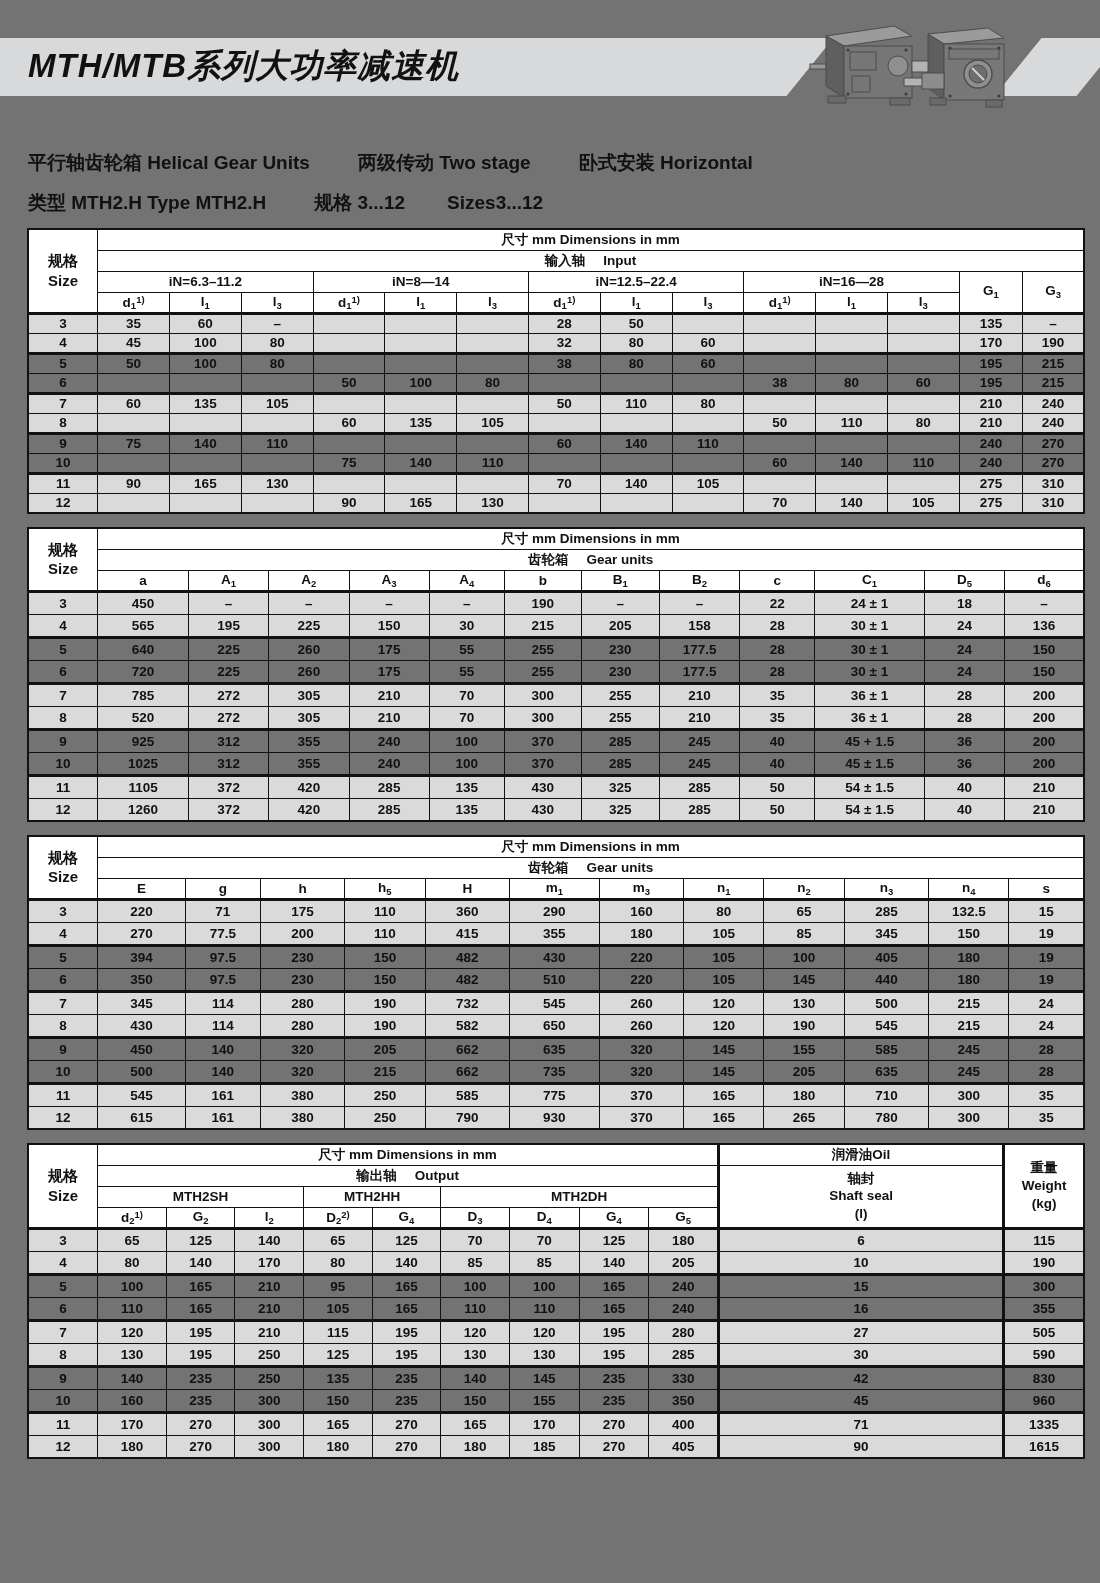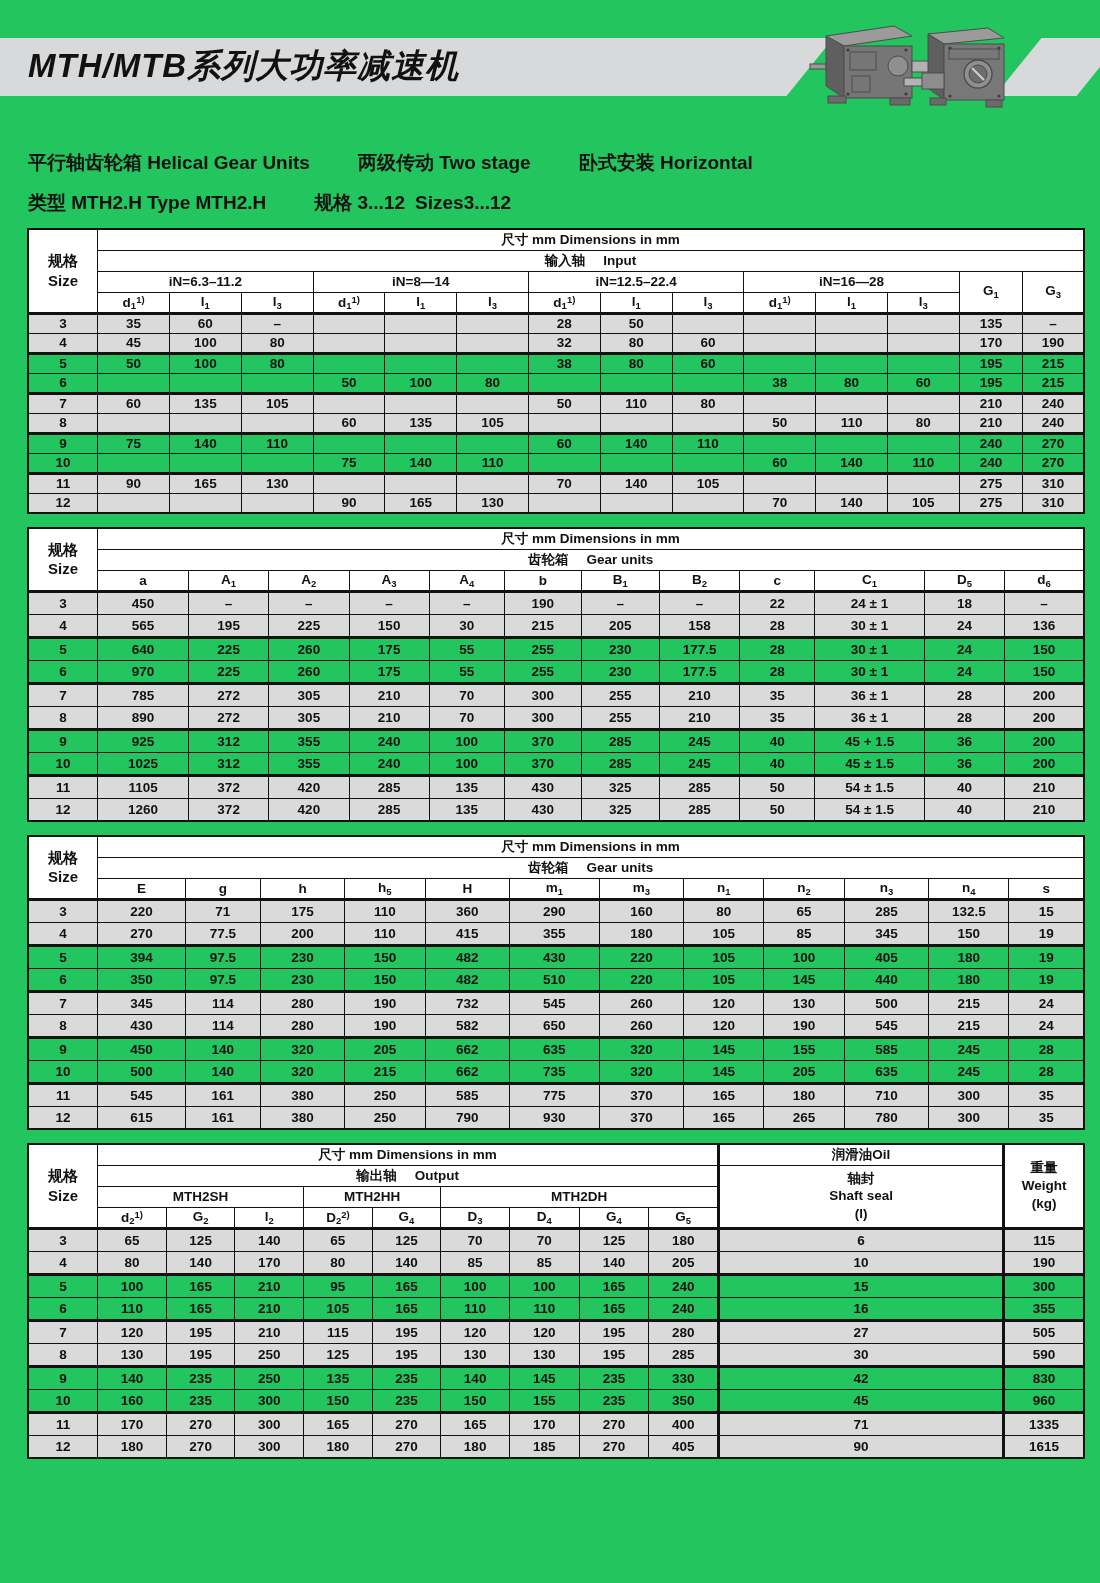--- a/index.html
+++ b/index.html
@@ -1,33 +1,33 @@
 <!DOCTYPE html>
 <html><head>
 <meta charset="utf-8">
 <style>
   *{margin:0;padding:0;box-sizing:border-box}
   html,body{background:#fff}
   body{font-family:"Liberation Sans","DejaVu Sans",sans-serif;color:#111}
-  .page{position:relative;width:1100px;height:1583px;background:#22c55e;overflow:hidden}
+  .page{position:relative;width:1100px;height:1583px;background:#737373;overflow:hidden}
 
   
   .band{position:absolute;top:38px;height:58px;background:#d8d9da}
   .band-main{left:-70px;width:880px;transform:skewX(-39deg)}
   .band-right{left:1018px;width:82px;transform:skewX(-39deg)}
   .page-title{position:absolute;left:28px;top:44px;font-size:33px;font-weight:bold;
               font-style:italic;letter-spacing:1px;white-space:nowrap}
   .gearboxes{position:absolute;left:806px;top:16px;width:210px;height:100px}
 
   
   .subtitle{position:absolute;left:28px;font-size:19px;font-weight:bold;white-space:nowrap}
   .sub1{top:150px}
   .sub2{top:190px}
   .subtitle .seg{margin-right:48px}
-  .subtitle .seg-tight{margin-right:10px}
+  .subtitle .seg-tight{margin-right:42px}
   .subtitle .seg-last{margin-right:12px}
 
   
   .tables{position:absolute;left:27px;top:228px;width:1058px}
   table{border-collapse:collapse;width:100%;table-layout:fixed;border:2.5px solid #111;margin-bottom:13px}
   th,td{border:1.5px solid #111;text-align:center;vertical-align:middle;font-weight:bold;
         overflow:hidden;padding:0 2px}
   th{font-size:13.5px;height:21px;background:#fff}
   td{font-size:13.5px;height:23px}
   .t1 td{height:20px}
@@ -406,21 +406,21 @@
             <td>255</td>
             <td>230</td>
             <td>177.5</td>
             <td>28</td>
             <td>30 ± 1</td>
             <td>24</td>
             <td>150</td>
           </tr>
           <tr>
             <td>6</td>
-            <td>970</td>
+            <td>720</td>
             <td>225</td>
             <td>260</td>
             <td>175</td>
             <td>55</td>
             <td>255</td>
             <td>230</td>
             <td>177.5</td>
             <td>28</td>
             <td>30 ± 1</td>
             <td>24</td>
@@ -436,21 +436,21 @@
             <td>300</td>
             <td>255</td>
             <td>210</td>
             <td>35</td>
             <td>36 ± 1</td>
             <td>28</td>
             <td>200</td>
           </tr>
           <tr class="shade">
             <td>8</td>
-            <td>890</td>
+            <td>520</td>
             <td>272</td>
             <td>305</td>
             <td>210</td>
             <td>70</td>
             <td>300</td>
             <td>255</td>
             <td>210</td>
             <td>35</td>
             <td>36 ± 1</td>
             <td>28</td>

